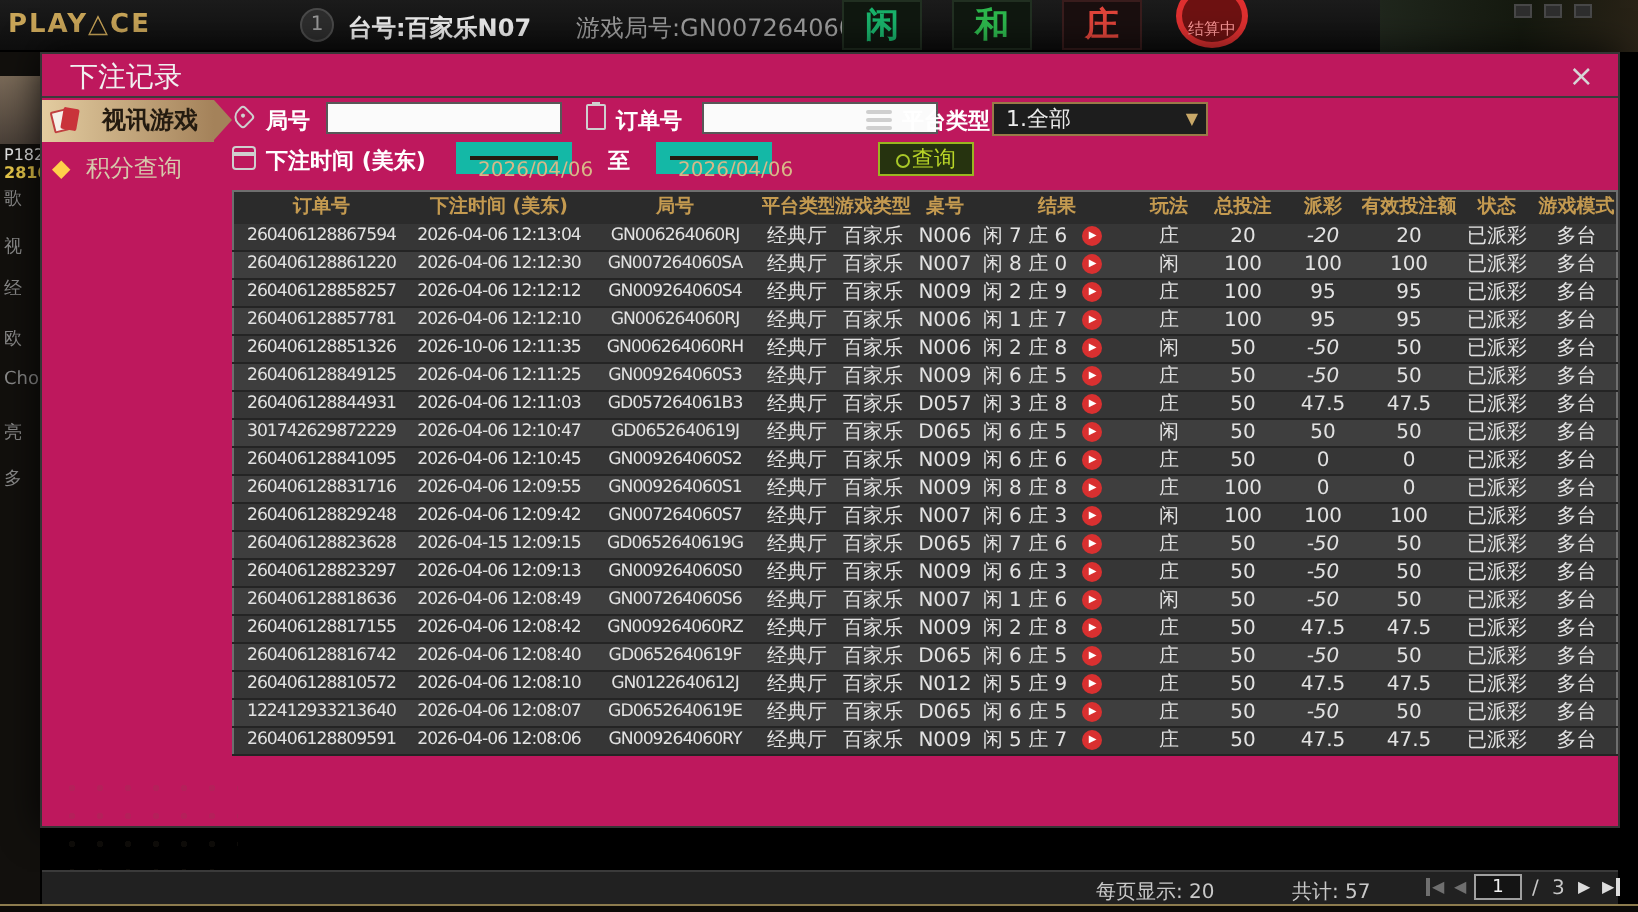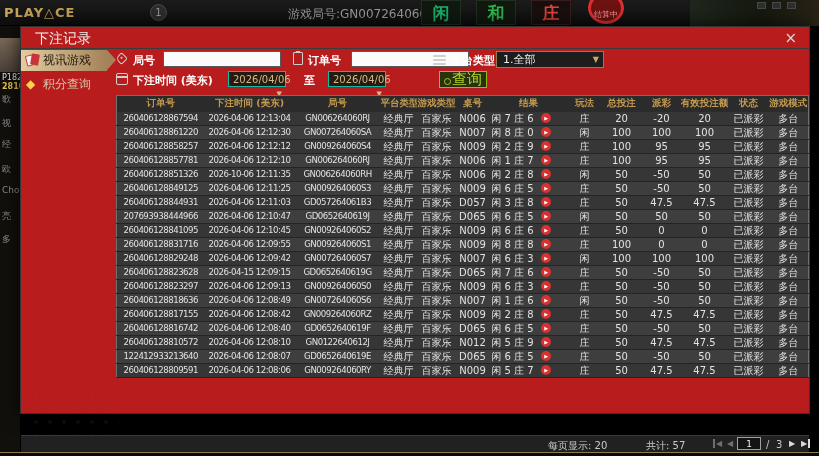--- a/index.html
+++ b/index.html
@@ -21,66 +21,66 @@
   .vt-icon { top:2px; width:9px; height:7px; background:#2e2e2e; border:1px solid #484848; }
   
   #leftstrip { left:0; top:26px; width:20px; height:426px; background:#12100d; z-index:1; overflow:hidden; }
   .avatar { position:absolute; left:0; top:12px; width:20px; height:34px; background:linear-gradient(#7a6a58,#4a4038); }
   .frag { position:absolute; left:2px; color:#8a8a8a; font-size:9px; white-space:nowrap; }
   .frag-pid { color:#e5e5e5; font-size:8px; }
   .frag-credit { color:#e8c84a; font-size:8px; font-weight:bold; }
   
   #bottomstrip { left:0; top:452px; width:819px; height:4px; background:#0c0a07; border-top:1px solid #8d7c4e; z-index:1; }
   
-  #modal { left:20px; top:26px; width:790px; height:388px; background:#b91c1c; border:1px solid #353535; z-index:5; box-shadow:0 0 18px rgba(0,0,0,.8); }
+  #modal { left:20px; top:26px; width:790px; height:388px; background:#be185d; border:1px solid #353535; z-index:5; box-shadow:0 0 18px rgba(0,0,0,.8); }
   #modal-title { left:14px; top:3px; color:#f0f0f0; font-size:14px; }
   #close-btn { right:8px; top:1px; color:#d6d6d6; font-size:15px; cursor:pointer; padding:1px 4px; }
   .title-sep { left:0; top:21px; width:788px; height:1px; background:#3b3b3b; }
   .watermark { left:8px; top:360px; width:90px; height:60px; opacity:.12;
     background:radial-gradient(circle 4px, #6a5a40 40%, transparent 42%) 0 0/14px 14px; }
   
   .side-item { position:absolute; left:0; width:86px; height:21px; color:#d6c9ab; font-size:12px; line-height:21px; cursor:pointer; }
   .side-item .lbl { margin-left:22px; }
-  #side-0 { top:23px; background:linear-gradient(90deg,#e3cca0,#a4825a); color:#241b10; font-weight:normal; }
+  #side-0 { top:23px; background:linear-gradient(90deg,#e3cca0,#a4825a); color:#241b10; font-weight:bold;text-align:center; }
   #side-0::after { content:""; position:absolute; right:-9px; top:0; border-top:10.5px solid transparent; border-bottom:10.5px solid transparent; border-left:9px solid #a4825a; }
   #side-1 { top:47px; } #side-2 { top:71px; }
   .cards-icon { position:absolute; left:4px; top:4px; width:15px; height:13px; }
   .cards-icon i { position:absolute; width:8px; height:11px; border-radius:1px; }
   .cards-icon i:first-child { left:1px; top:1px; background:#f5f0e8; border:1px solid #c04040; transform:rotate(-14deg); }
   .cards-icon i:last-child { left:6px; top:0; background:#c9333a; transform:rotate(10deg); }
   .gem-icon { position:absolute; left:5px; top:3px; color:#ffd04a; font-size:12px; line-height:14px; }
   .doc-icon { position:absolute; left:6px; top:4px; width:10px; height:13px; background:#d9b98c; border-radius:1px; border-top:3px solid #b2905f; }
   
   .flabel { position:absolute; color:#fff; font-size:11px; font-weight:bold; }
   .text-input { position:absolute; width:118px; height:16px; background:#fbfbfb; border:1px solid #585858; font-size:10px; padding:0 3px; color:#222; }
-  .date-box { position:absolute; width:58px; height:16px; background:#241b11; border:1px solid #14b8a6; color:#d8b888; font-size:10px; line-height:15px; padding-left:4px; cursor:pointer; }
+  .date-box { position:absolute; width:58px; height:16px; background:#241b11; border:7px solid #14b8a6; color:#d8b888; font-size:10px; line-height:15px; padding-left:4px; cursor:pointer; }
   .date-box .dd { float:right; margin-right:3px; font-size:7px; line-height:15px; }
   .select-box { position:absolute; left:475px; top:24px; width:108px; height:17px; background:#1d1d1d; border:1px solid #9a7a48; color:#ececec; font-size:11px; line-height:15px; padding-left:6px; cursor:pointer; }
   .select-box .dd { float:right; margin-right:4px; font-size:8px; color:#c9a868; }
-  #search-btn { left:418px; top:44px; width:48px; height:17px; background:#26330f; border:1px solid #9ab520; color:#b8d428; font-size:15px; line-height:15px; text-align:center; cursor:pointer; }
+  #search-btn { left:418px; top:44px; width:48px; height:17px; background:#26330f; border:1px solid #9ab520; color:#b8d428; font-size:11px; line-height:15px; text-align:center; cursor:pointer; }
   .mag { display:inline-block; width:7px; height:7px; border:1.5px solid #a8c828; border-radius:50%; position:relative; top:1px; margin-right:1px; }
   .tag-icon { position:absolute; width:9px; height:9px; border:1px solid #cfcfcf; border-radius:2px 2px 2px 5px; transform:rotate(45deg); }
   .tag-icon::after { content:""; position:absolute; left:2px; top:2px; width:2px; height:2px; border-radius:50%; background:#cfcfcf; }
   .clip-icon { position:absolute; width:10px; height:13px; border:1px solid #cfcfcf; border-radius:1px; }
   .clip-icon::after { content:""; position:absolute; left:2px; top:-2px; width:4px; height:2px; background:#cfcfcf; }
   .list-icon { position:absolute; width:13px; height:11px; }
   .list-icon i { position:absolute; left:0; width:13px; height:2px; background:#cfcfcf; border-radius:1px; }
   .list-icon i:nth-child(1){top:1px;} .list-icon i:nth-child(2){top:5px;} .list-icon i:nth-child(3){top:9px;}
   .cal-icon { position:absolute; width:12px; height:12px; border:1px solid #cfcfcf; border-radius:2px; }
   .cal-icon::before { content:""; position:absolute; left:0; top:2px; width:10px; height:2px; background:#cfcfcf; }
   
   #records { left:95px; top:68px; width:692px; border-collapse:collapse; table-layout:fixed; border:1px solid #6e6e6e; font-size:10px; }
   #records th { background:#2b2b2b; color:#c49a50; font-weight:bold; font-size:9.5px; height:16px; overflow:hidden; white-space:nowrap; }
   #records td { height:13px; line-height:13px; text-align:center; color:#e2e2e2; overflow:hidden; white-space:nowrap; border-bottom:1px solid #242424; }
   #records tr.odd td { background:#3e3e3e; } #records tr.even td { background:#363636; }
   .c-order,.c-time,.c-round { font-size:8.6px; letter-spacing:-.5px; }
   .c-result { position:relative; }
   .res-text { position:absolute; left:0; top:0; width:60%; text-align:center; }
   .play-btn { position:absolute; left:66%; top:1.5px; width:10px; height:10px; border-radius:50%; background:#d93030; color:#fff; font-size:5px; line-height:10px; text-align:center; cursor:pointer; }
-  .pos { color:#d23b3b; } .neg { color:#37d03a; } .zero { color:#e8e8e8; }
+  .pos { color:#d23b3b; } .neg { color:#37d03a;font-style:italic; } .zero { color:#e8e8e8; }
   .paid { color:#3ed048; } .pending { color:#d02a2a; }
   #records tr.totals td { background:#2f2f2f; color:#e6df00; font-weight:bold; border-bottom:1px solid #242424; }
   
   #pager-bar { left:0; top:408px; width:788px; height:17px; background:#212121; border-top:1px solid #3a3a3a; color:#c9c9c9; font-size:10px; }
   #page-size { position:absolute; left:527px; top:3px; }
   #grand-count { position:absolute; left:625px; top:3px; }
   .pg { position:absolute; top:3px; font-size:8px; cursor:pointer; }
   .pg-dim { color:#6f6f6f; } .pg-lit { color:#dcdcdc; }
   #pg-first { left:692px; border-left:2px solid #6f6f6f; padding-left:1px; }
   #pg-prev { left:706px; }
@@ -88,20 +88,21 @@
   #page-sep { position:absolute; left:745px; top:3px; } #page-total { position:absolute; left:755px; top:3px; }
   #pg-next { left:768px; }
   #pg-last { left:780px; border-right:2px solid #dcdcdc; padding-right:1px; }
 </style>
 </head>
 <body>
 
 <div id="topbar" class="abs">
   <div class="logo abs">PLAY△CE</div>
   <div class="circle-badge abs">1</div>
+  <div class="table-label abs">台号:百家乐N07</div>
   <div class="round-label abs">游戏局号:GN007264060SB</div>
   <div id="tile-xian" class="bet-tile abs">闲</div>
   <div id="tile-he" class="bet-tile abs">和</div>
   <div id="tile-zhuang" class="bet-tile abs">庄</div>
   <div class="settle-circle abs">结算中</div>
   <div class="video-feed abs">
     
   </div>
   <div class="vt-icon abs" style="left:757px"></div>
   <div class="vt-icon abs" style="left:772px"></div>
@@ -327,21 +328,21 @@
       <span class="play-btn">▶</span>
     </td>
     <td class="c-play">庄</td>
     <td class="c-bet">50</td>
     <td class="c-payout pos">47.5</td>
     <td class="c-valid">47.5</td>
     <td class="c-status paid">已派彩</td>
     <td class="c-mode">多台</td>
   </tr>
         <tr class="odd">
-    <td class="c-order">207693938444966</td>
+    <td class="c-order">301742629872229</td>
     <td class="c-time">2026-04-06 12:10:47</td>
     <td class="c-round">GD0652640619J</td>
     <td class="c-platform">经典厅</td>
     <td class="c-gametype">百家乐</td>
     <td class="c-tableno">D065</td>
     <td class="c-result">
       <span class="res-text">闲 6 庄 5</span>
       <span class="play-btn">▶</span>
     </td>
     <td class="c-play">闲</td>

